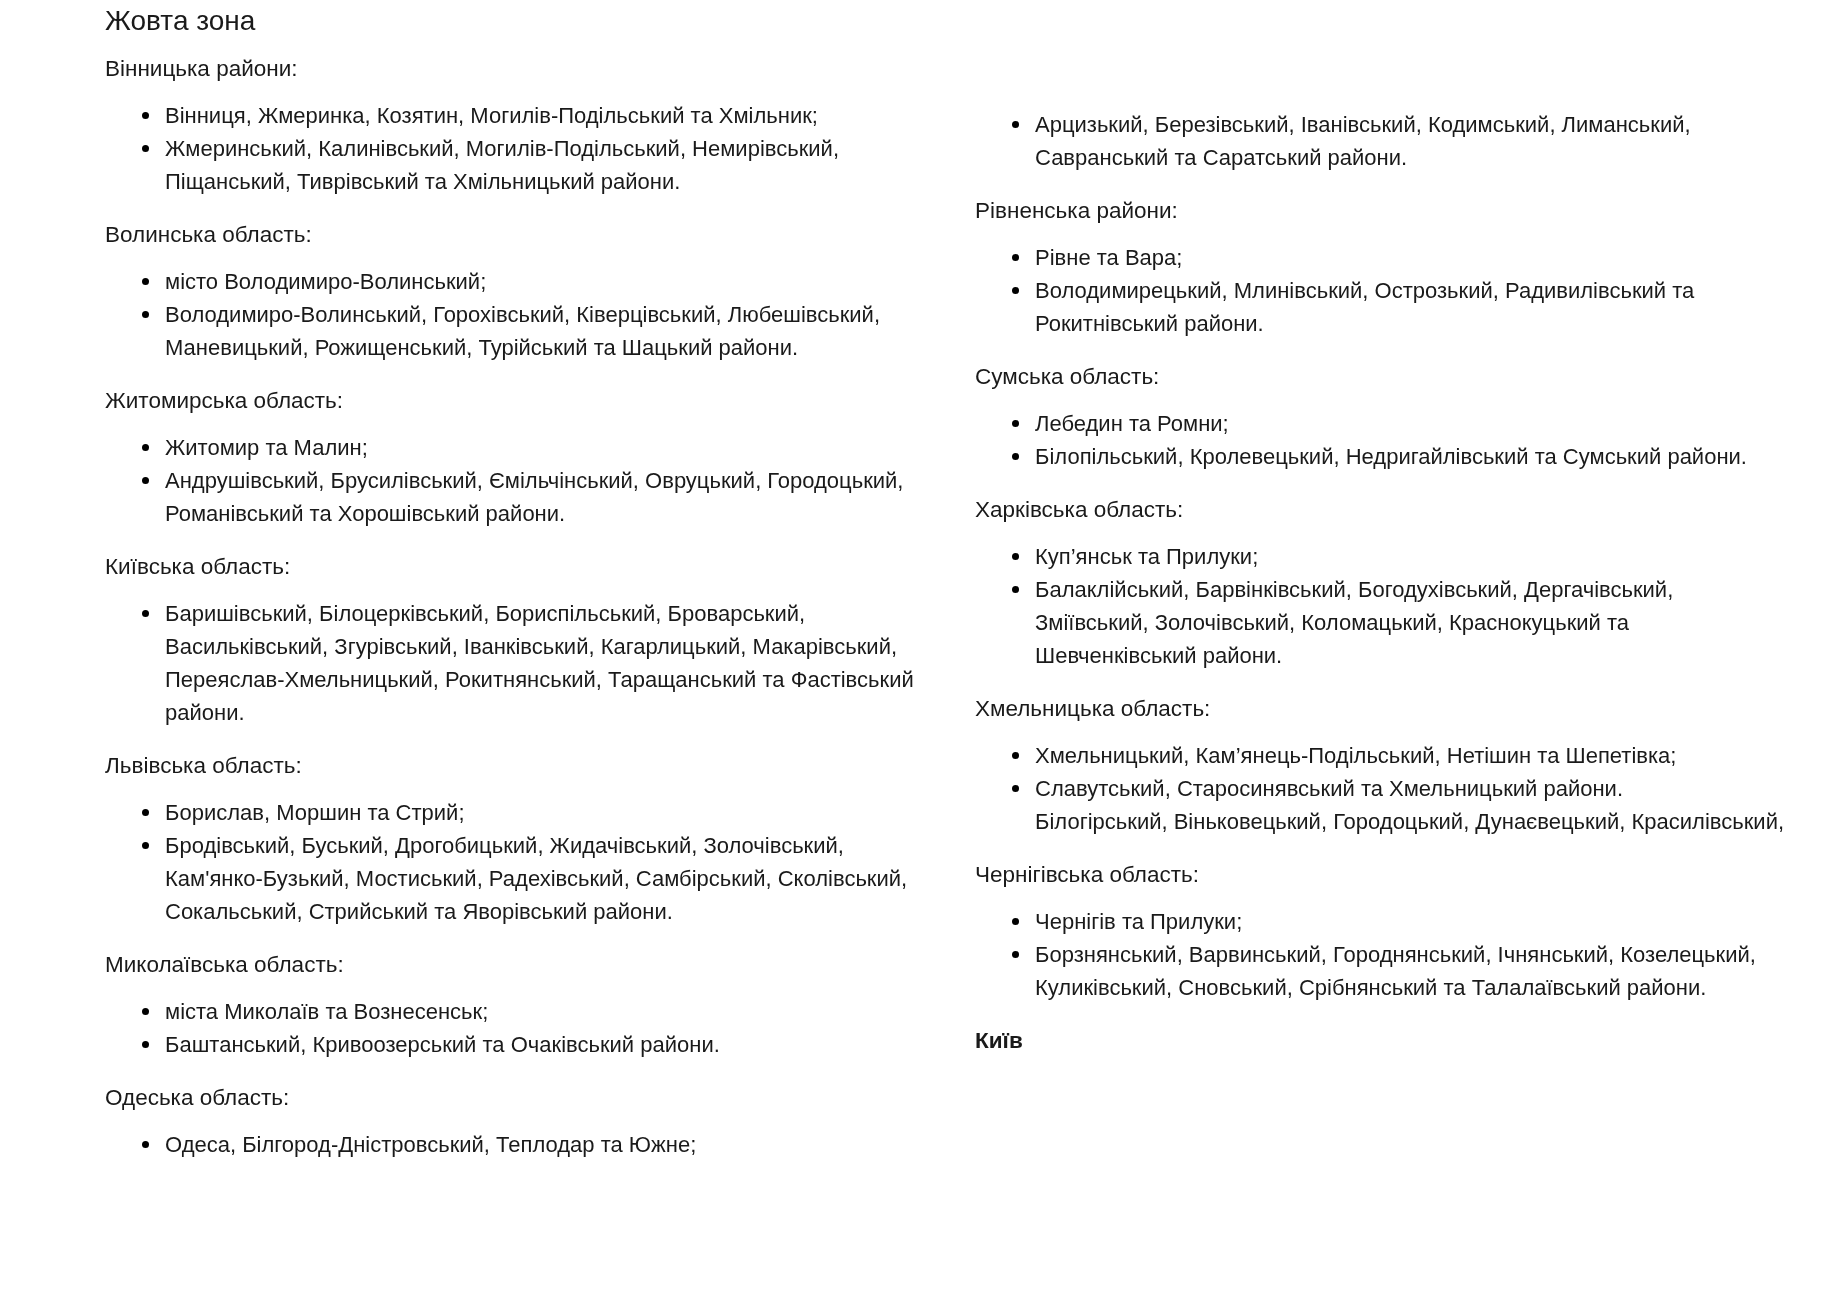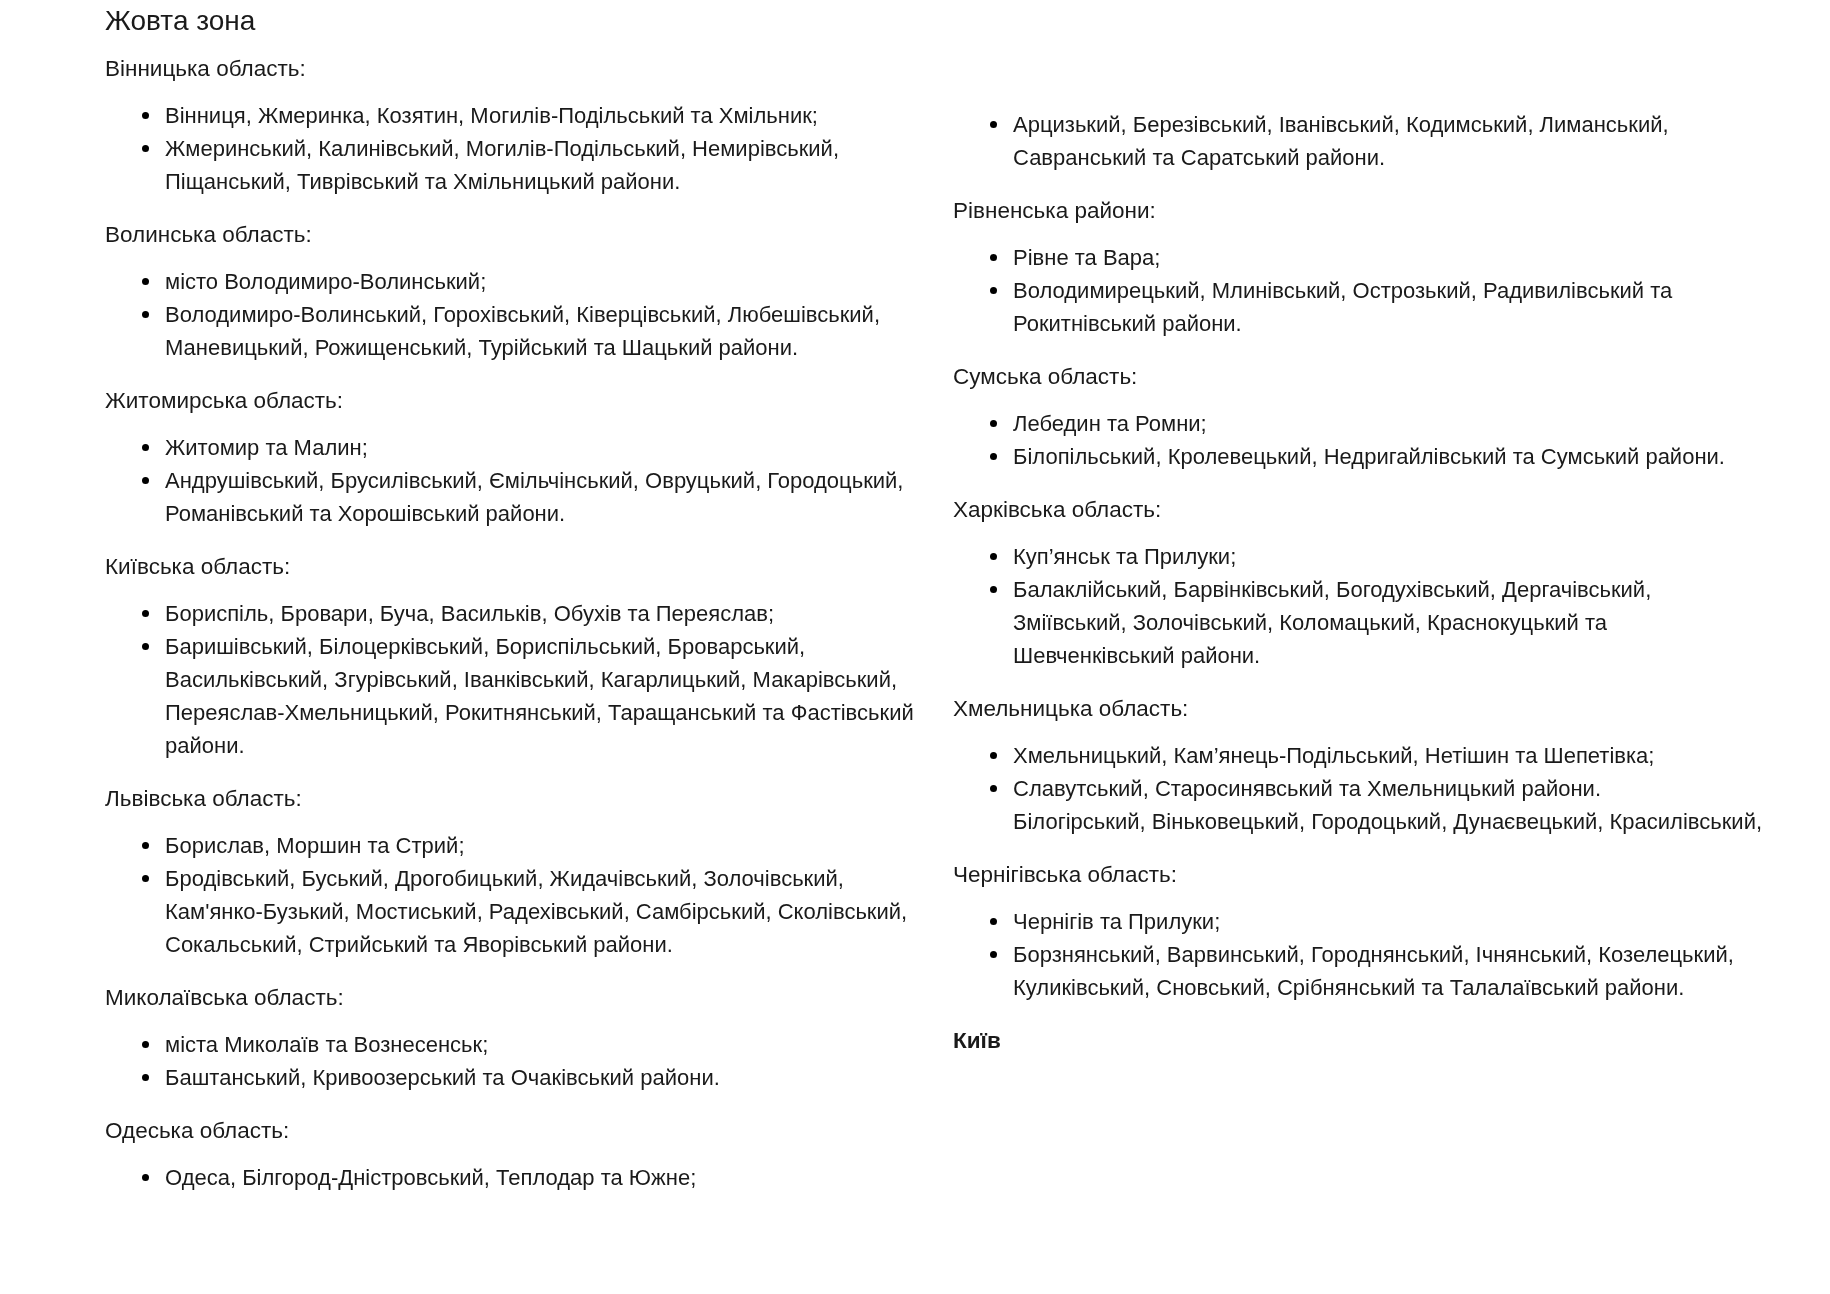--- a/index.html
+++ b/index.html
@@ -26,21 +26,21 @@
     font-weight: 400;
     color: #1a1a1a;
   }
   .col {
     position: absolute;
     display: flex;
     flex-direction: column;
     font-size: 22px;
   }
   .col-left  { left: 105px; top: 52px;  width: 800px; }
-  .col-right { left: 953px; top: 100px; width: 840px; }
+  .col-right { left: 975px; top: 100px; width: 840px; }
 
   .block { margin: 0; }
   .block h2 {
     font-size: 22.5px;
     font-weight: 400;
     line-height: 33px;
     margin: 12px 0 14px 0;
     white-space: nowrap;
   }
   .col .block:first-child h2 { margin-top: 0; }
@@ -71,21 +71,21 @@
     white-space: nowrap;
   }
 </style>
 </head>
 <body>
 
 <div class="doc-title">Жовта зона</div>
 
 <div class="col col-left">
     <div class="block">
-      <h2>Вінницька область:</h2>
+      <h2>Вінницька райони:</h2>
       <ul class="district-list">
         <li>
           <span class="line">Вінниця, Жмеринка, Козятин, Могилів-Подільський та Хмільник;</span>
         </li>
         <li>
           <span class="line">Жмеринський, Калинівський, Могилів-Подільський, Немирівський,</span>
           <span class="line">Піщанський, Тиврівський та Хмільницький райони.</span>
         </li>
       </ul>
     </div>
@@ -109,23 +109,20 @@
         </li>
         <li>
           <span class="line">Андрушівський, Брусилівський, Ємільчінський, Овруцький, Городоцький,</span>
           <span class="line">Романівський та Хорошівський райони.</span>
         </li>
       </ul>
     </div>
     <div class="block">
       <h2>Київська область:</h2>
       <ul class="district-list">
-        <li>
-          <span class="line">Бориспіль, Бровари, Буча, Васильків, Обухів та Переяслав;</span>
-        </li>
         <li>
           <span class="line">Баришівський, Білоцерківський, Бориспільський, Броварський,</span>
           <span class="line">Васильківський, Згурівський, Іванківський, Кагарлицький, Макарівський,</span>
           <span class="line">Переяслав-Хмельницький, Рокитнянський, Таращанський та Фастівський</span>
           <span class="line">райони.</span>
         </li>
       </ul>
     </div>
     <div class="block">
       <h2>Львівська область:</h2>

